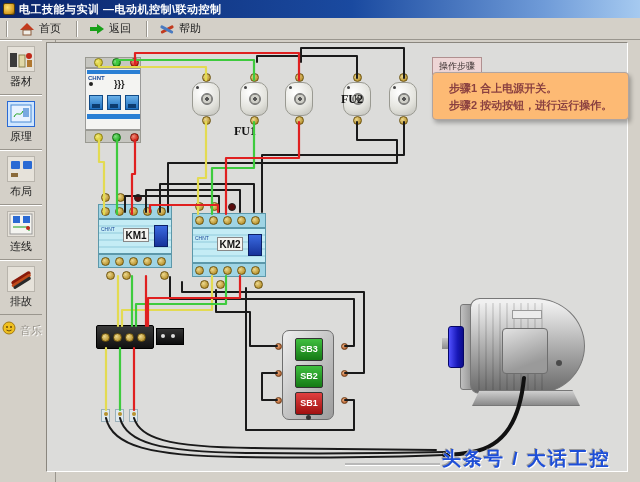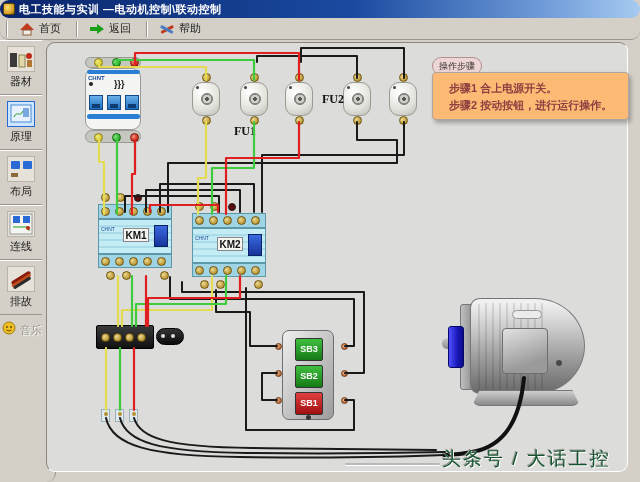--- a/index.html
+++ b/index.html
@@ -1,18 +1,18 @@
 <!DOCTYPE html>
 <html><head>
 <meta charset="utf-8">
 <style>
   * { margin:0; padding:0; box-sizing:border-box; }
   html,body { width:640px; height:482px; }
   body { font-family:"Liberation Sans", sans-serif; background:#d4d0c8; position:relative; overflow:hidden; }
-  .abs { position:absolute;border-radius:9px; }
+  .abs { position:absolute; }
 
   
   #titlebar { left:0; top:0; width:640px; height:18px;
     background:linear-gradient(90deg,#0a246a 0%,#1a4aa0 55%,#6f9bd8 85%,#a6caf0 100%);
     display:flex; align-items:center; padding-left:3px; }
   #titlebar .ttl { color:#fff; font-size:11px; font-weight:bold; margin-left:4px; letter-spacing:.5px; }
   #app-icon { width:12px; height:12px; border-radius:2px;
     background:radial-gradient(circle at 35% 35%,#ffe070,#d49a20 70%,#7a5a10); border:1px solid #5a4208; }
 
   #toolbar { left:0; top:18px; width:640px; height:22px; background:#d4d0c8;
@@ -100,21 +100,21 @@
   #pulley { background:linear-gradient(90deg,#5050ff,#1818b8 60%,#0c0c8a); border:1px solid #060666; border-radius:3px; }
 
   
   #steps-tab { background:#eed6d6; border:1px solid #b09090; border-bottom:none;
     font-size:9px; color:#3a3030; padding:2px 6px; }
   #steps-box { background:#fdba74; border:1px solid #b0a4a0; border-radius:4px;
     box-shadow:2px 3px 4px rgba(0,0,0,.28); padding:7px 0 0 16px; }
   .step-line { font-size:11px; font-weight:bold; color:#8a4040; line-height:17px; white-space:nowrap; }
 
   
-  #watermark { font-size:19px; font-weight:normal; color:#14532d;
+  #watermark { font-size:19px; font-weight:bold; color:#1d4ed8;
     text-shadow:1px 1px 0 #ffffff,-1px -1px 0 #9a9a9a; letter-spacing:2px; white-space:nowrap; }
   #wm-line { height:2px; background:#b8b8b8; box-shadow:0 1px 0 #fff; }
 
   svg.wires { position:absolute; left:0; top:0; pointer-events:none; }
 </style>
 </head>
 <body>
 
 <div id="titlebar" class="abs">
   <span id="app-icon"></span>
@@ -268,21 +268,21 @@
 <div class="screw" style="left:250px;top:73px;"></div>
 <div class="screw" style="left:295px;top:73px;"></div>
 <div class="screw" style="left:353px;top:73px;"></div>
 <div class="screw" style="left:399px;top:73px;"></div>
 <div class="screw" style="left:202px;top:116px;"></div>
 <div class="screw" style="left:250px;top:116px;"></div>
 <div class="screw" style="left:295px;top:116px;"></div>
 <div class="screw" style="left:353px;top:116px;"></div>
 <div class="screw" style="left:399px;top:116px;"></div>
 <div class="fu-label" style="left:234px;top:92px;margin-top:32px;">FU1</div>
-<div class="fu-label" style="left:322px;top:92px;">FU2</div>
+<div class="fu-label" style="left:341px;top:92px;">FU2</div>
 
 <div class="contactor" style="left:98px;top:191px;">
   <div class="screw" style="left:3px;top:2px;"></div>
     <div class="screw" style="left:18px;top:2px;"></div>
   <div class="abs" style="left:36px;top:3px;width:8px;height:8px;border-radius:50%;background:#5a0c0c;border:1px solid #222;"></div>
   <div class="ct-band" style="top:13px;height:15px;"></div>
   <div class="screw" style="left:3px;top:16px;"></div>
     <div class="screw" style="left:17px;top:16px;"></div>
   <div class="screw" style="left:31px;top:16px;"></div>
     <div class="screw" style="left:45px;top:16px;"></div>

